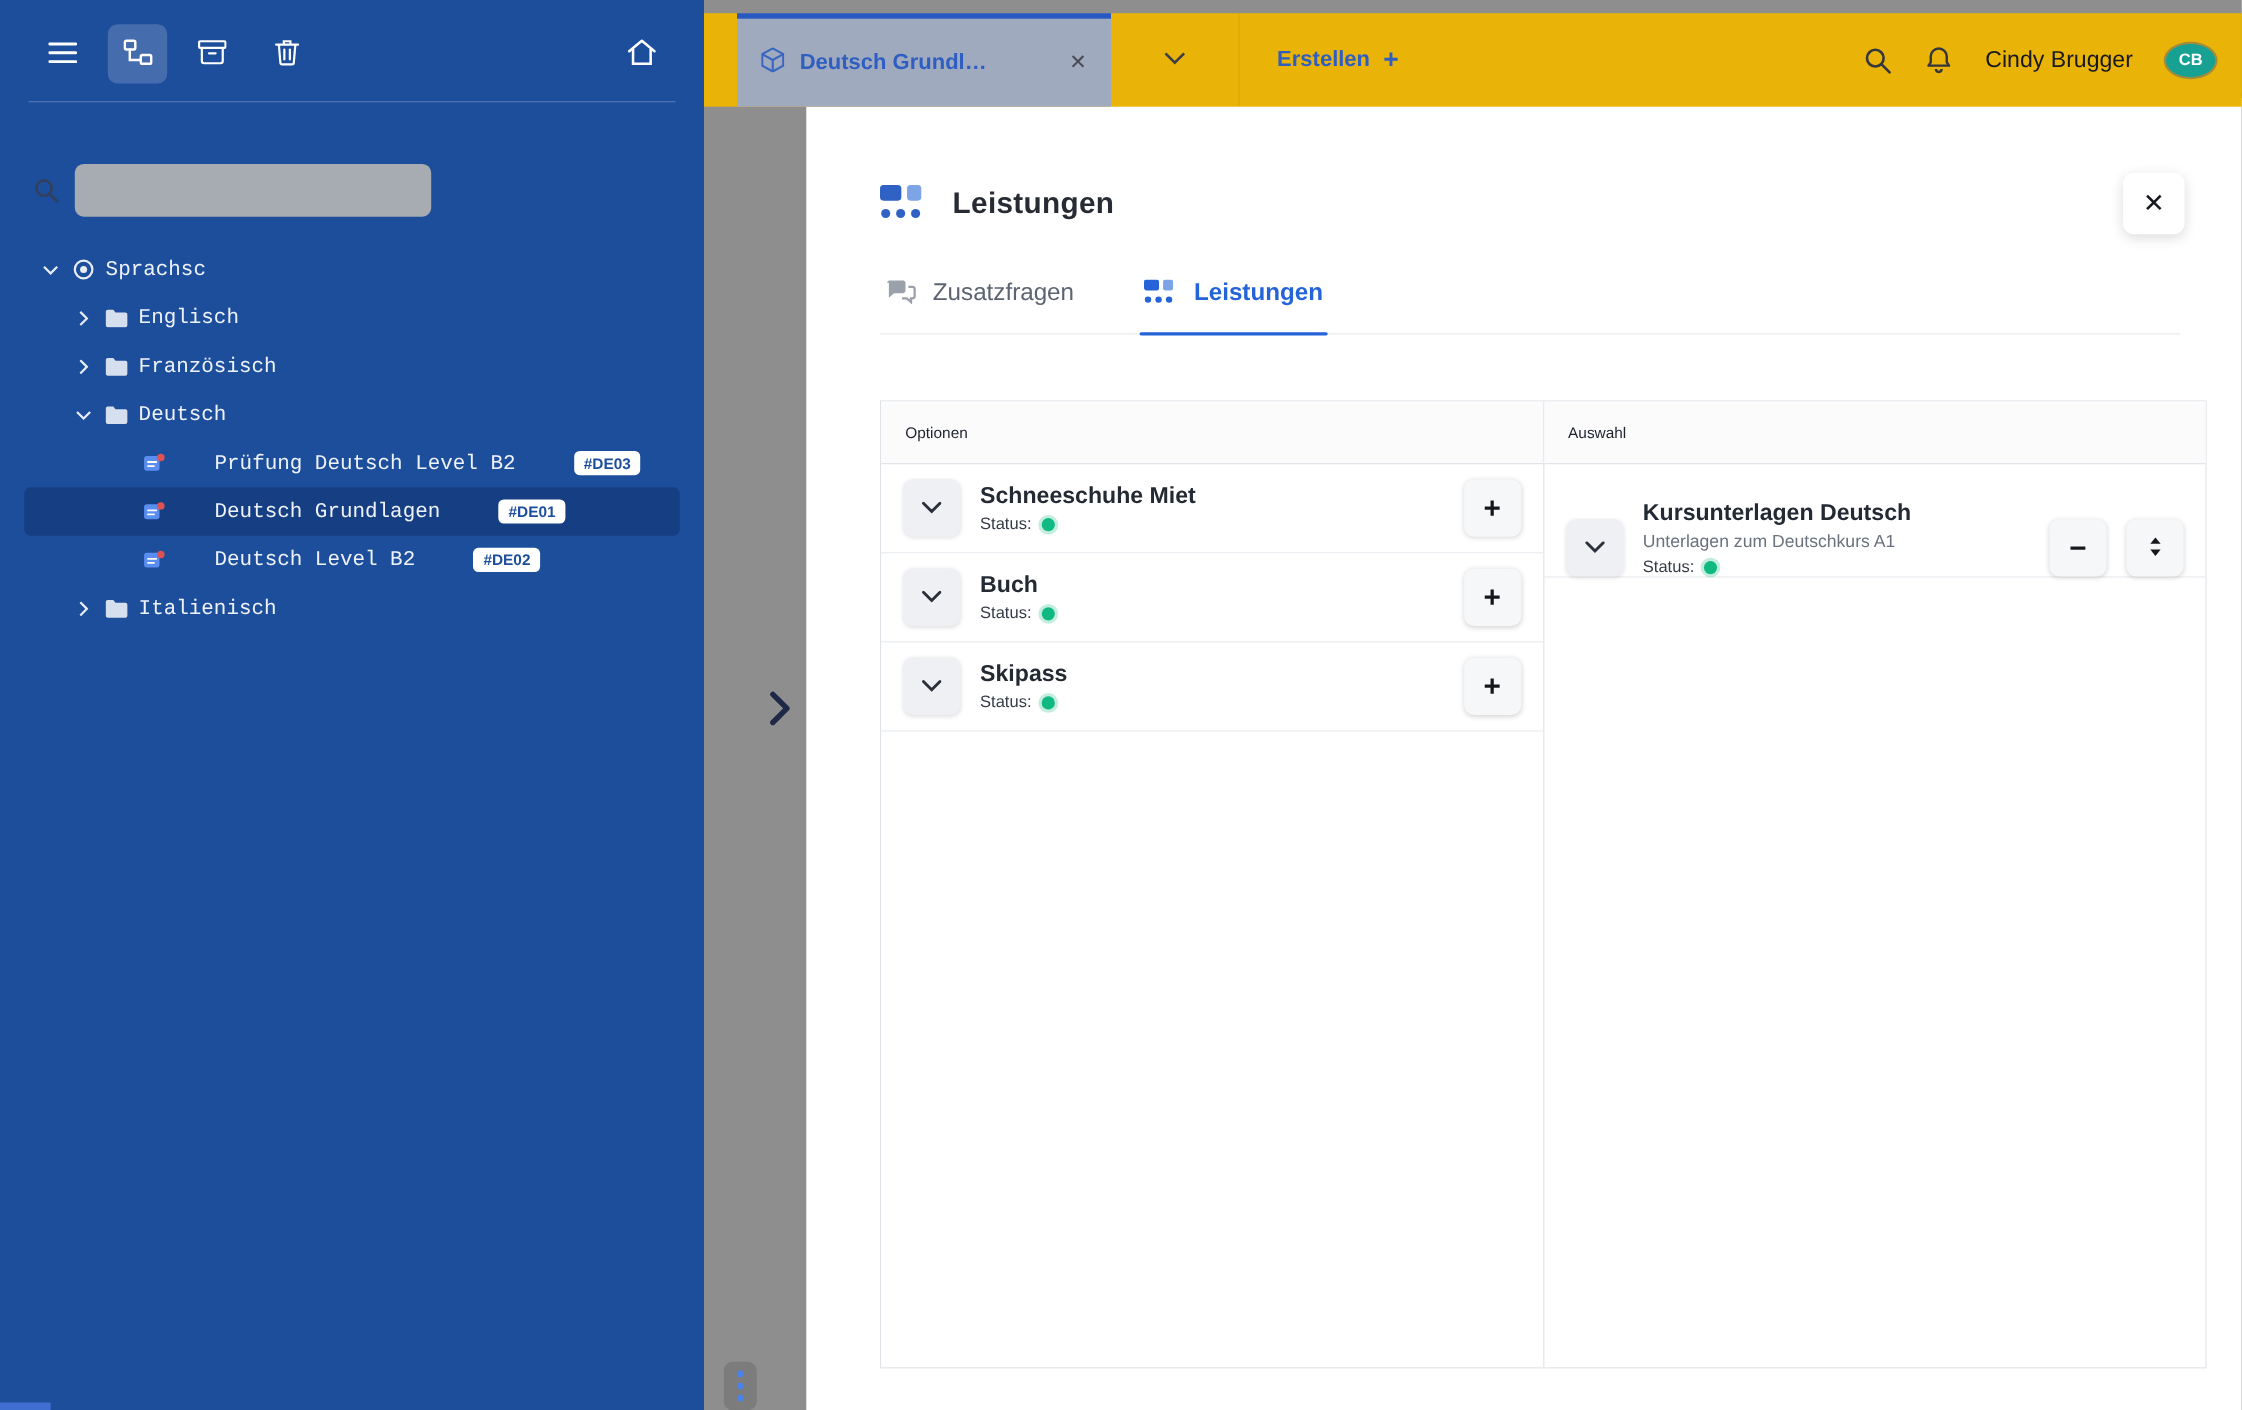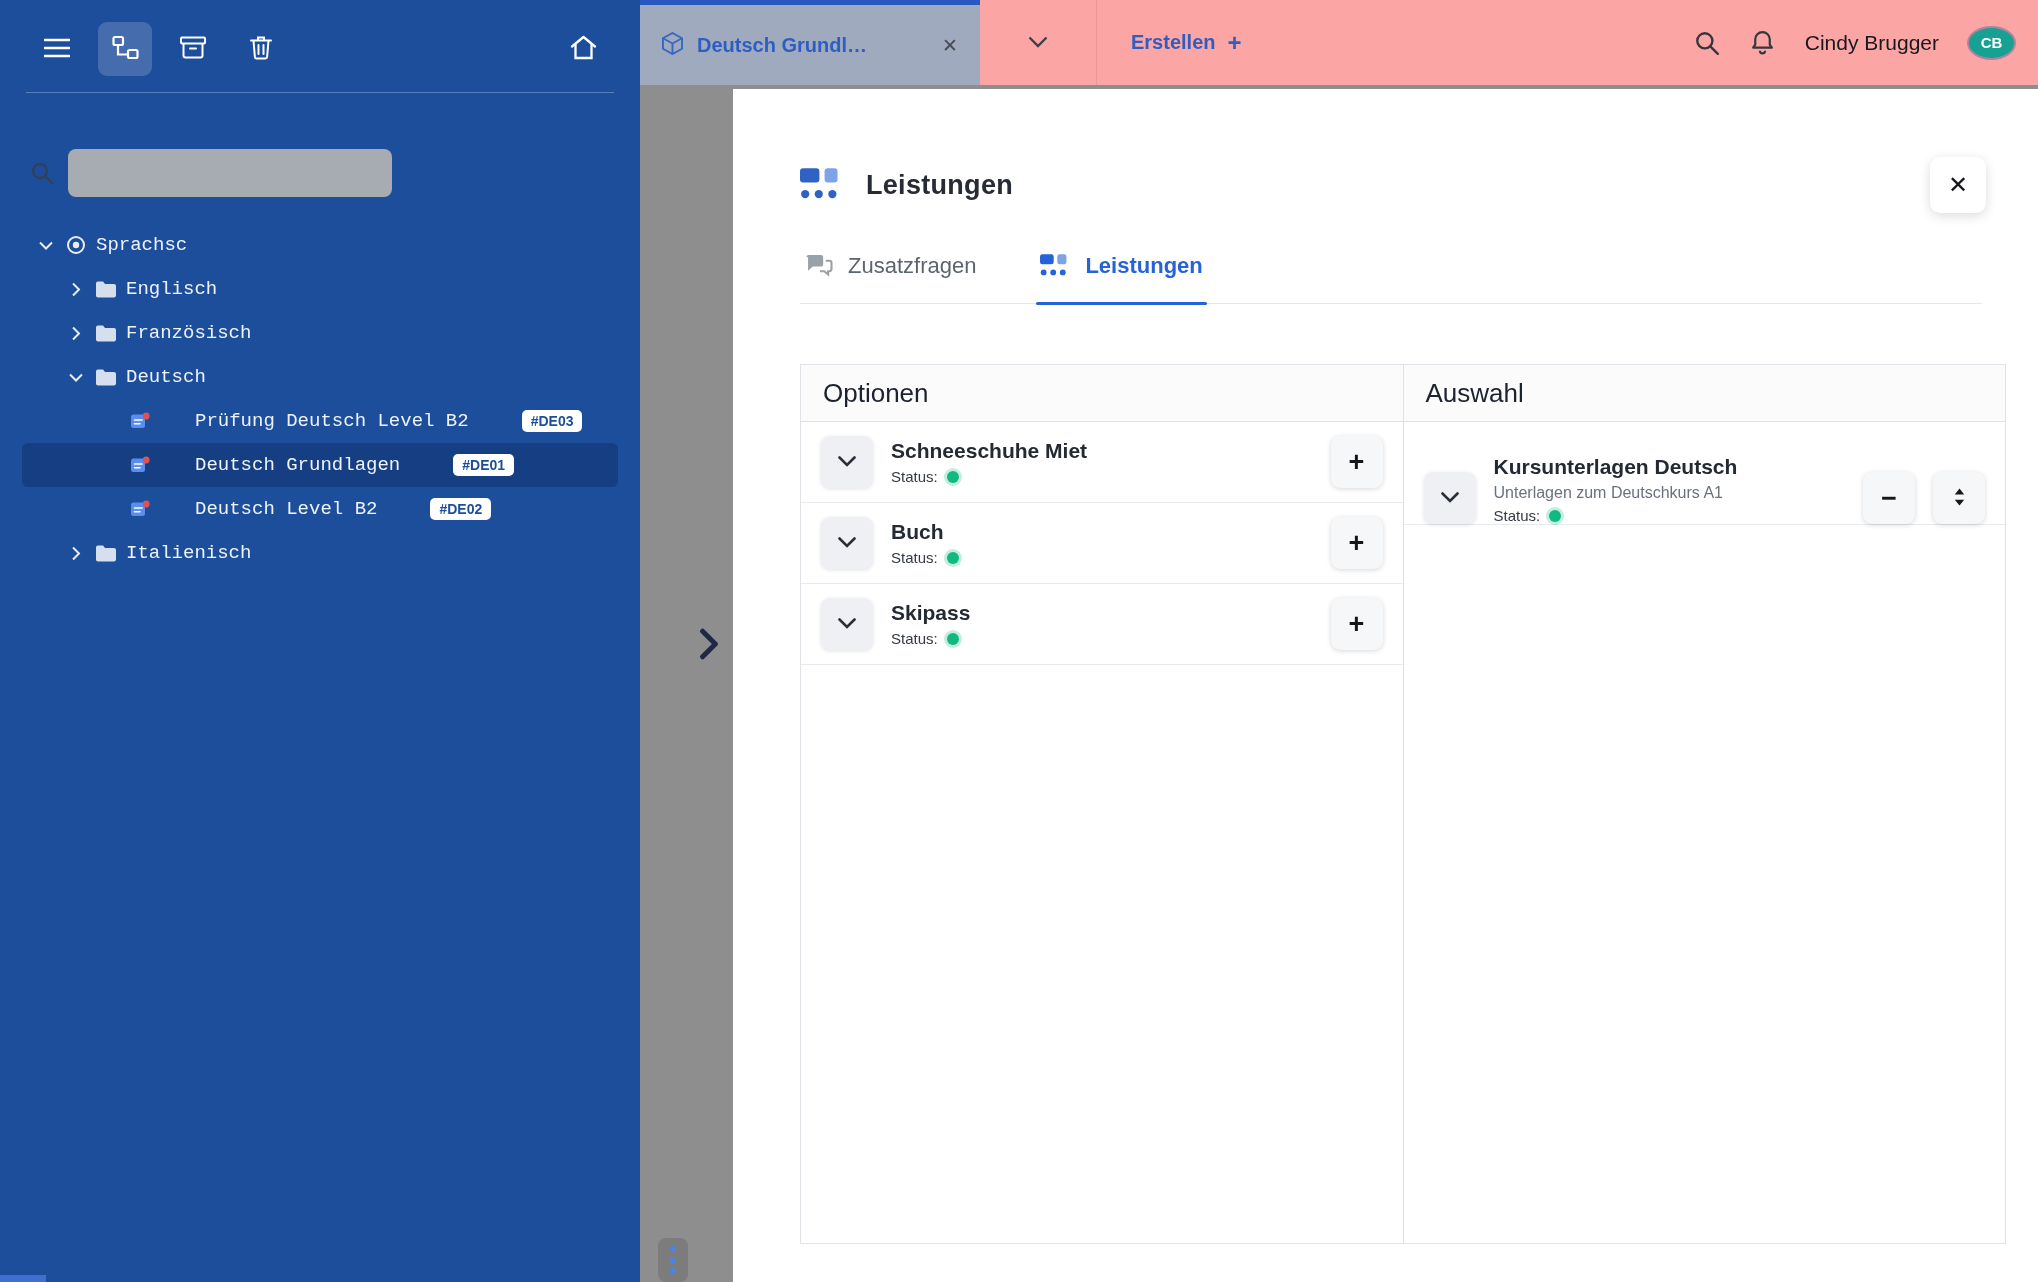--- a/index.html
+++ b/index.html
@@ -29,21 +29,21 @@
   .tree-row.selected{background:#163e82;}
   .tw-chev{display:flex;width:20px;justify-content:center;opacity:.9;}
   .tw-chev.collapsed svg{transform:rotate(-90deg);}
   .tree-label{white-space:nowrap;color:#eef2fa;font-family:Liberation Mono, monospace;}
   .badge{margin-left:8px;background:#ffffff;color:#1d4e9b;font-size:14px;font-weight:600;
     padding:3px 9px;border-radius:5px;line-height:1.2;}
   .tree-icon{display:flex;}
   .sb-scroll{position:absolute;left:0;bottom:0;width:46px;height:7px;background:#3f6fd1;}
 
   
-  .topbar{position:absolute;left:640px;top:0;right:0;height:85px;background:#fca5a5;display:flex;align-items:stretch;z-index:4;}
+  .topbar{position:absolute;left:640px;top:12px;right:0;height:85px;background:#eab308;display:flex;align-items:stretch;z-index:4;padding-left:30px;}
   .tab{width:340px;background:#a0aabe;border-top:5px solid #2759c0;display:flex;align-items:center;
     gap:14px;padding:0 22px;box-sizing:border-box;}
   .tab-label{flex:1;color:#2e5ec2;font-size:20px;font-weight:600;white-space:nowrap;overflow:hidden;}
   .tab-close{color:#474b55;font-size:19px;font-weight:bold;}
   .tab-dropdown{width:116px;display:flex;align-items:center;justify-content:center;border-right:1px solid rgba(0,0,0,0.07);}
   .create-btn{display:flex;align-items:center;gap:12px;padding:0 34px;color:#2e5ec2;font-size:20px;font-weight:600;}
   .create-btn .plus{font-size:24px;font-weight:bold;}
   .topbar-right{margin-left:auto;display:flex;align-items:center;gap:30px;padding-right:24px;}
   .tb-icon{display:flex;color:#3a3d42;}
   .user-name{font-size:21px;color:#17191e;font-weight:500;}
@@ -68,21 +68,21 @@
   .panel-tabs{display:flex;gap:56px;margin:40px 56px 0 67px;border-bottom:1px solid #e5e7eb;}
   .ptab{display:flex;align-items:center;gap:14px;padding:0 4px 24px 4px;font-size:22px;color:#5b6470;position:relative;}
   .ptab .ptab-icon{display:flex;}
   .ptab.active{color:#2563d8;font-weight:600;}
   .ptab.active::after{content:"";position:absolute;left:0;right:0;bottom:-2px;height:3px;background:#2563d8;border-radius:2px;}
 
   .columns{position:absolute;left:67px;right:32px;top:275px;bottom:38px;border:1px solid #dfe2e7;display:flex;}
   .col{flex:1;display:flex;flex-direction:column;min-width:0;}
   .col + .col{border-left:1px solid #dfe2e7;}
   .col-header{height:56px;flex:0 0 56px;background:#fbfbfc;border-bottom:1px solid #dfe2e7;display:flex;align-items:center;
-    padding:0 22px;font-size:26px;font-weight:500;color:#1c232e;}
+    padding:0 22px;font-size:14px;font-weight:500;color:#1c232e;}
   .opt-row{display:flex;align-items:center;padding:0 20px;height:80px;flex:0 0 80px;border-bottom:1px solid #e8eaee;gap:18px;}
   .sel-row{display:flex;align-items:flex-end;padding:0 20px;height:102px;flex:0 0 102px;border-bottom:1px solid #e8eaee;gap:18px;}
   .square-btn{width:52px;height:52px;border-radius:9px;background:#eef0f3;box-shadow:0 1px 4px rgba(0,0,0,0.12);
     display:flex;align-items:center;justify-content:center;flex:0 0 52px;}
   .opt-main{flex:1;display:flex;flex-direction:column;gap:5px;min-width:0;}
   .opt-title{font-size:21px;font-weight:600;color:#242a33;white-space:nowrap;overflow:hidden;}
   .opt-subtitle{font-size:16px;color:#6a727e;}
   .status-line{display:flex;align-items:center;gap:9px;font-size:15px;color:#343b46;}
   .status-dot{width:12px;height:12px;border-radius:50%;background:#10b981;box-shadow:0 0 0 3px rgba(16,185,129,0.25);}
   .plus-btn,.minus-btn,.sort-btn{width:52px;height:52px;border-radius:9px;background:#f6f7f8;

